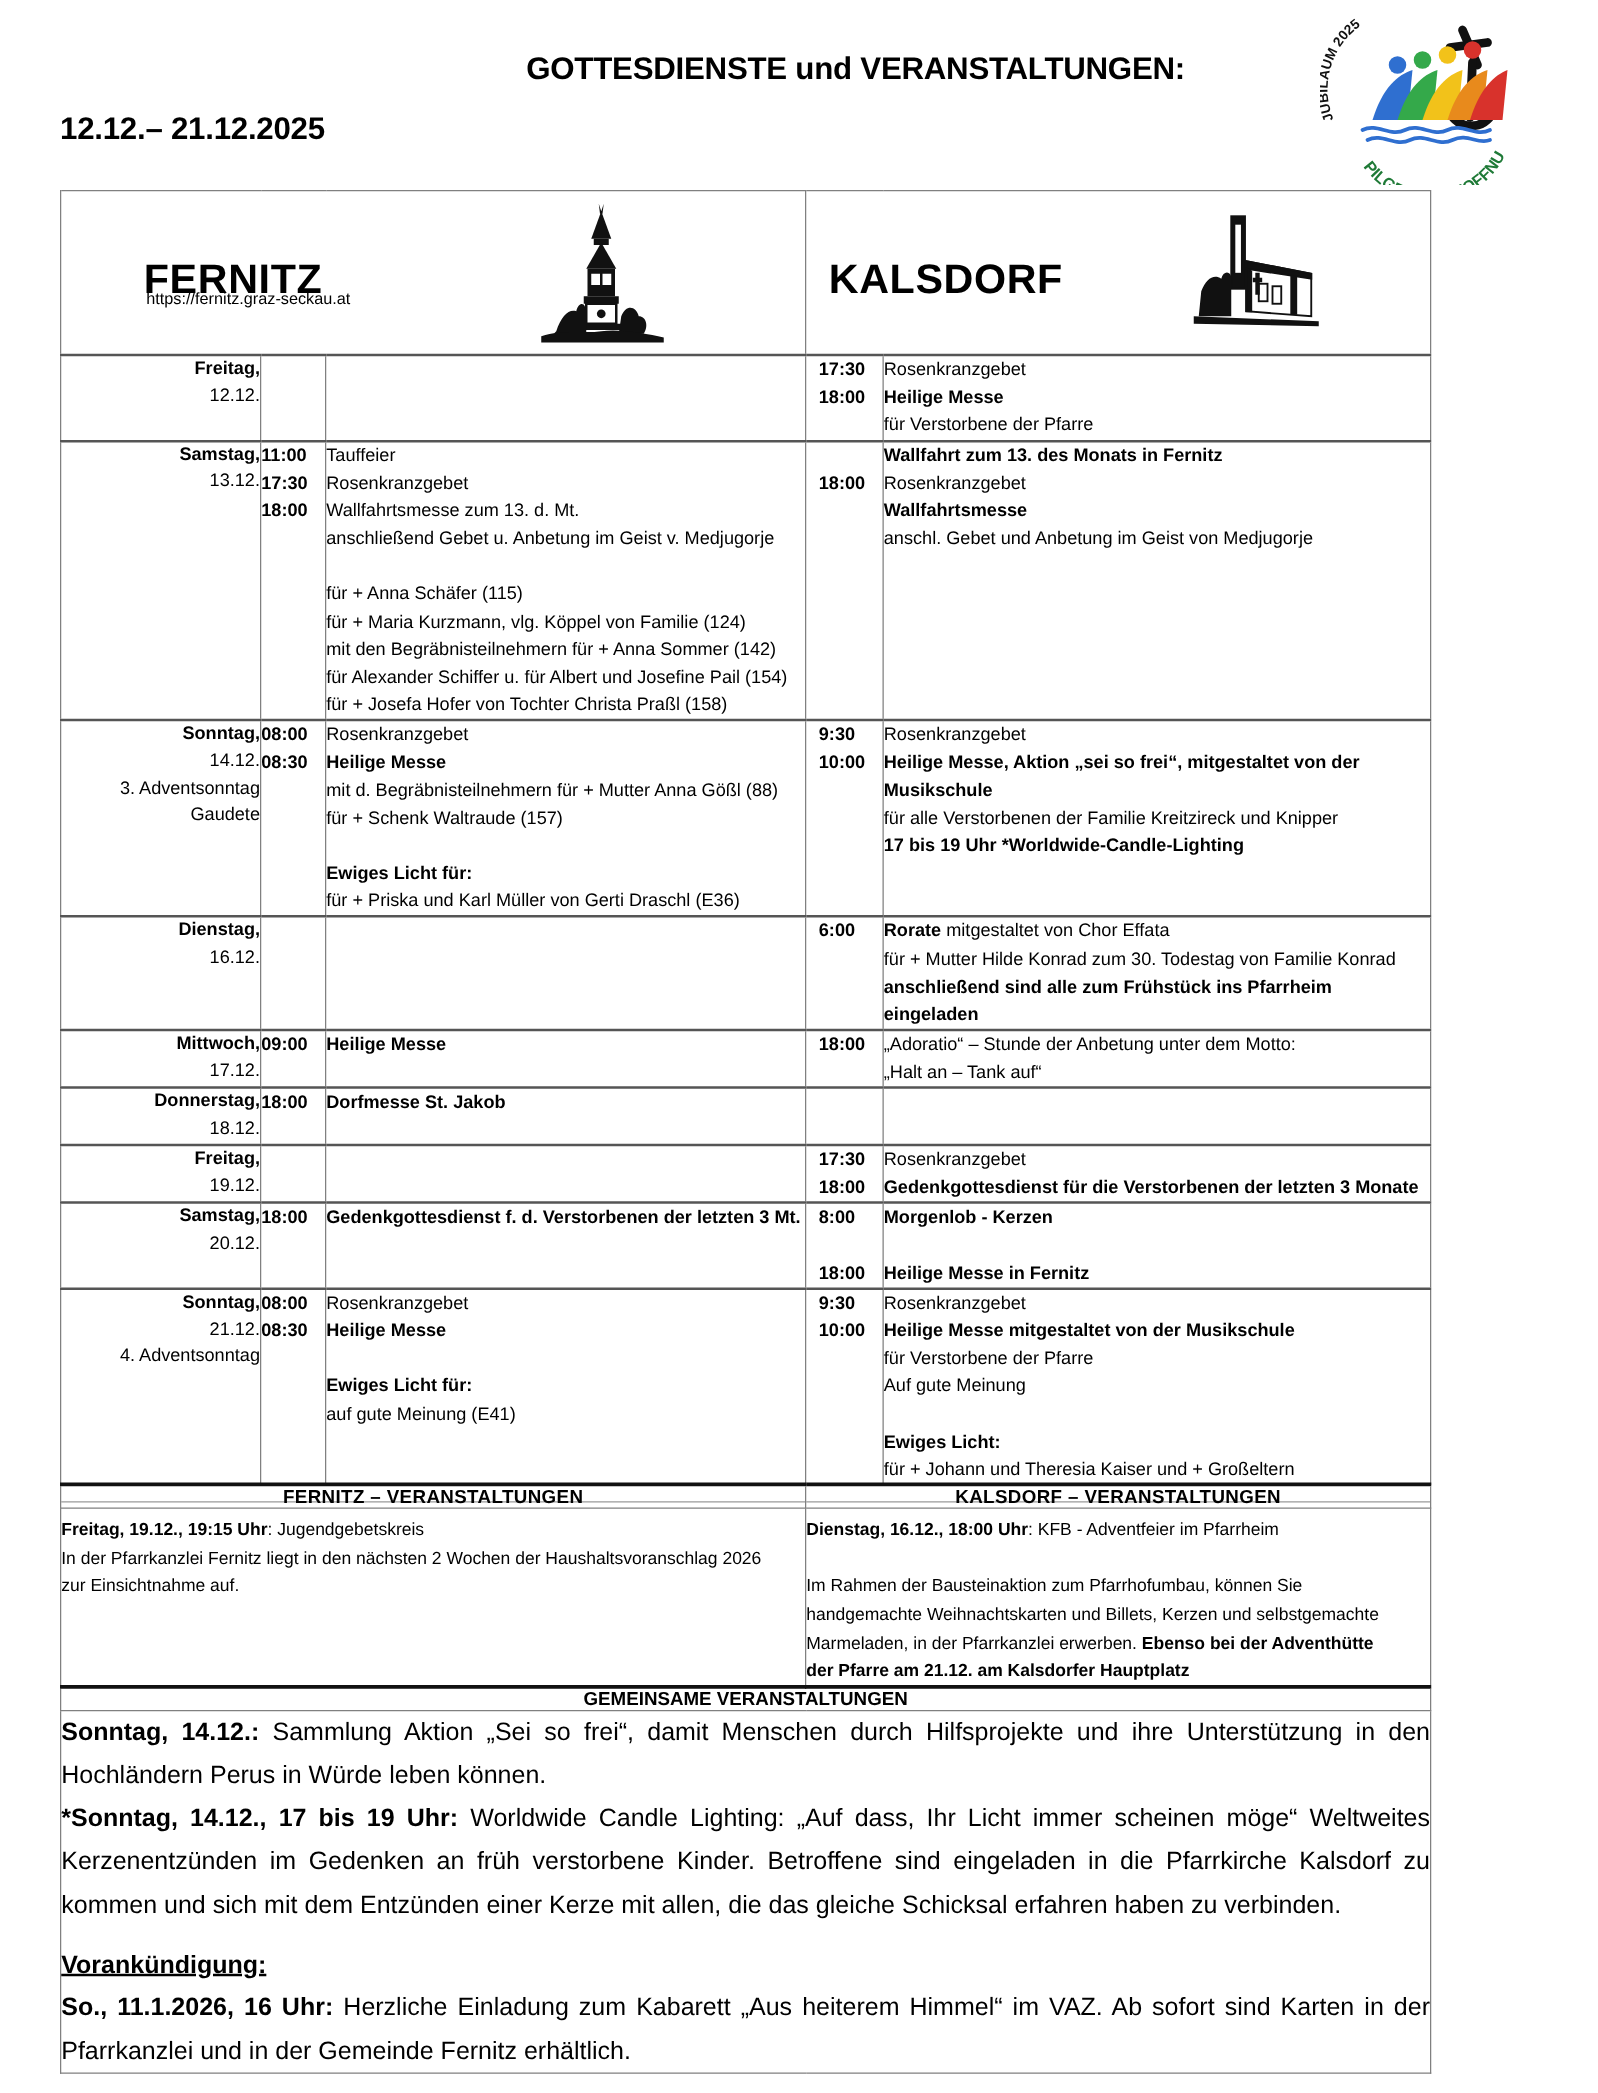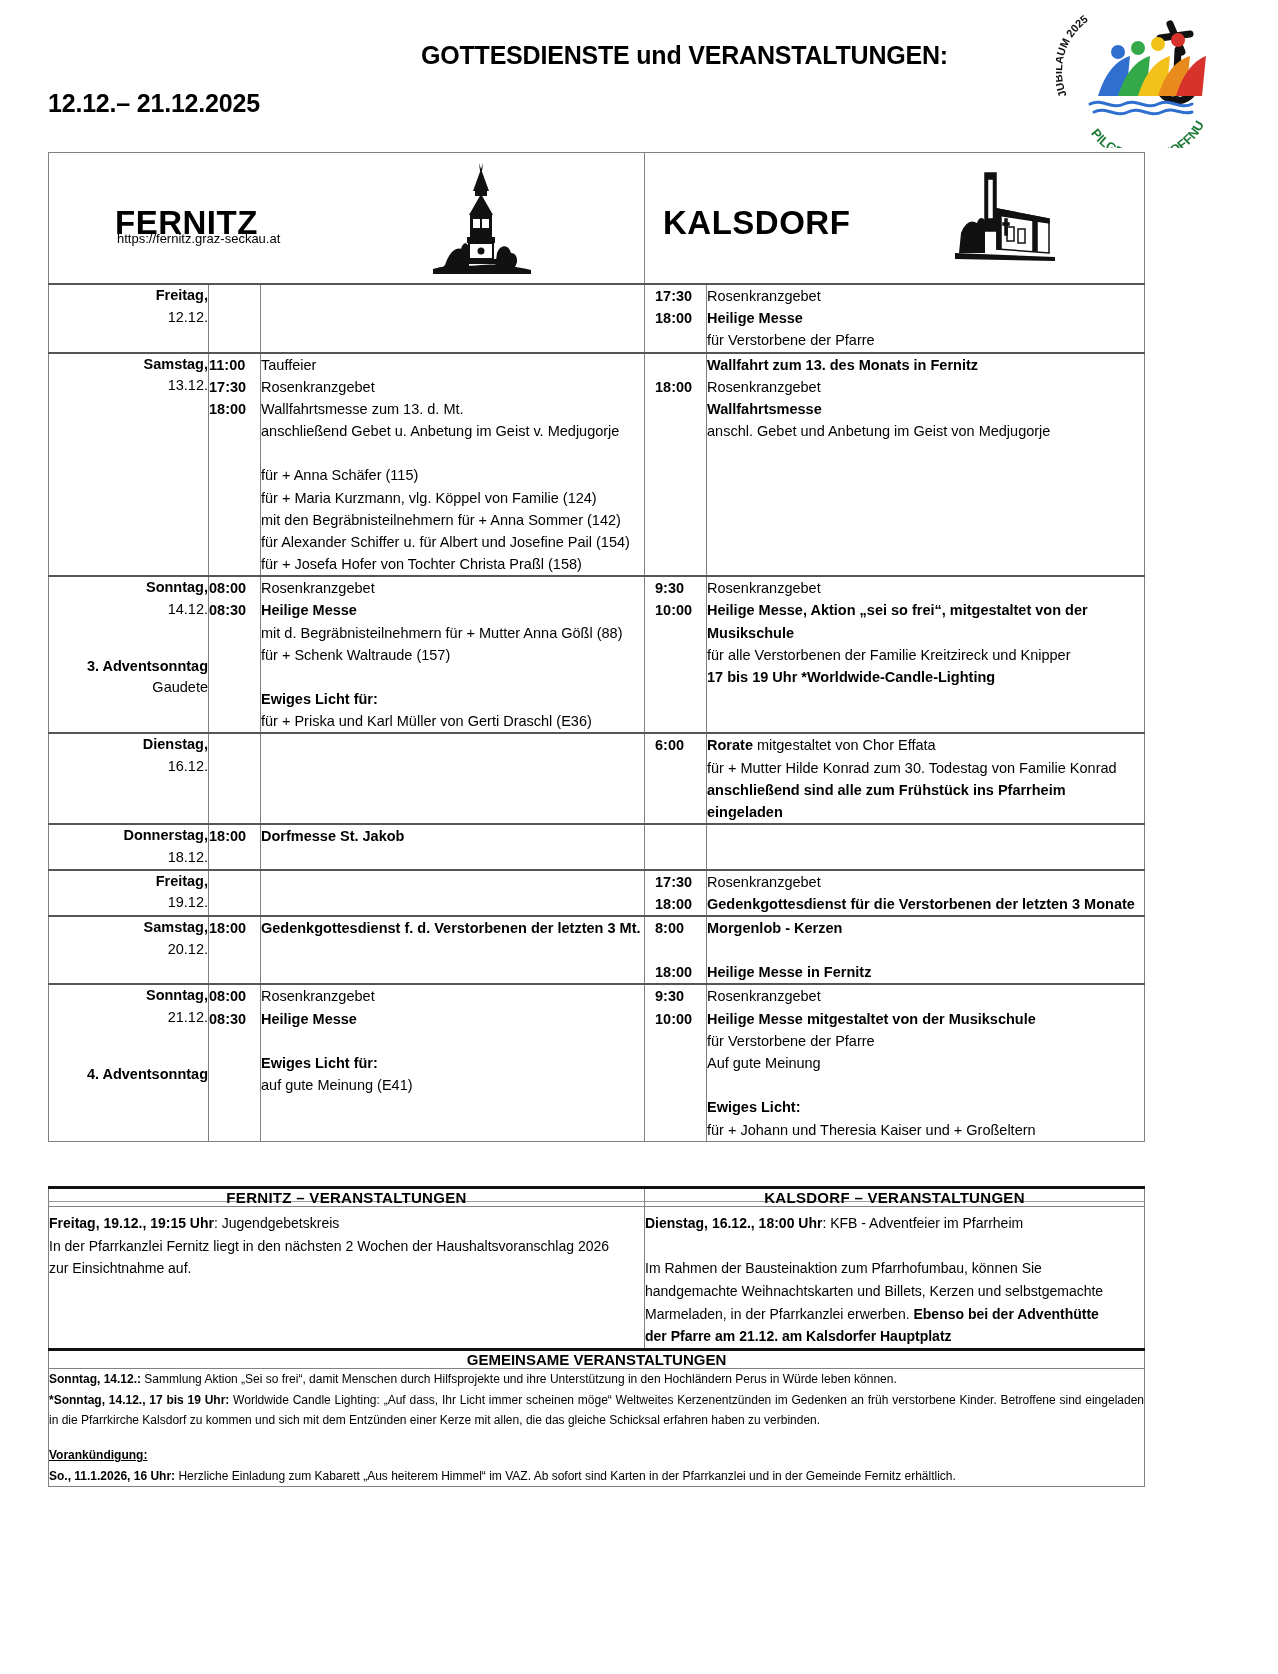--- a/index.html
+++ b/index.html
@@ -112,21 +112,21 @@
 
   
   .daycell {
     text-align: right;
     padding: 8px 8px 8px 4px;
     font-size: 14.5px;
     line-height: 1.5;
   }
   .daycell .d-name { font-weight: bold; }
   .daycell .d-date { }
-  .daycell .d-note { font-weight: bold; margin-top: 35px; }
+  .daycell .d-note { font-weight: normal; }
   .daycell .d-note2 { font-weight: normal; }
 
   .timecell {
     padding: 8px 4px 8px 6px;
     font-size: 14.5px;
     line-height: 1.53;
     text-align: left;
     white-space: nowrap;
   }
   .timecell.k { padding-left: 10px; }
@@ -172,21 +172,21 @@
   }
   .gem-head {
     text-align: center;
     font-size: 15px;
     font-weight: bold;
     padding: 10px 0;
     border-top: 3px solid #111 !important;
   }
   .gem-body {
     padding: 12px 14px 16px 14px;
-    font-size: 12px;
+    font-size: 20px;
     line-height: 1.72;
     text-align: justify;
   }
   .gem-body p { margin: 0; }
   .gem-body .spacer { height: 14px; }
   .u { text-decoration: underline; }
 </style>
 </head>
 <body>
 
@@ -393,20 +393,39 @@
             <div class="b">6:00</div>
           </td>
           <td class="textcell">
             <div><span class="b">Rorate</span> mitgestaltet von Chor Effata</div>
             <div>für + Mutter Hilde Konrad zum 30. Todestag von Familie Konrad</div>
             <div class="b">anschließend sind alle zum Frühstück ins Pfarrheim eingeladen</div>
           </td>
         </tr>
         <tr class="row-sep">
           <td class="daycell">
+            <div class="d-name">Mittwoch,</div>
+            <div class="d-date">17.12.</div>
+          </td>
+          <td class="timecell">
+            <div class="b">09:00</div>
+          </td>
+          <td class="textcell">
+            <div class="b">Heilige Messe</div>
+          </td>
+          <td class="timecell k">
+            <div class="b">18:00</div>
+          </td>
+          <td class="textcell">
+            <div>„Adoratio“ – Stunde der Anbetung unter dem Motto:</div>
+            <div>„Halt an – Tank auf“</div>
+          </td>
+        </tr>
+        <tr class="row-sep">
+          <td class="daycell">
             <div class="d-name">Donnerstag,</div>
             <div class="d-date">18.12.</div>
           </td>
           <td class="timecell">
             <div class="b">18:00</div>
           </td>
           <td class="textcell">
             <div class="b">Dorfmesse St. Jakob</div>
           </td>
           <td class="timecell k">&nbsp;</td>

